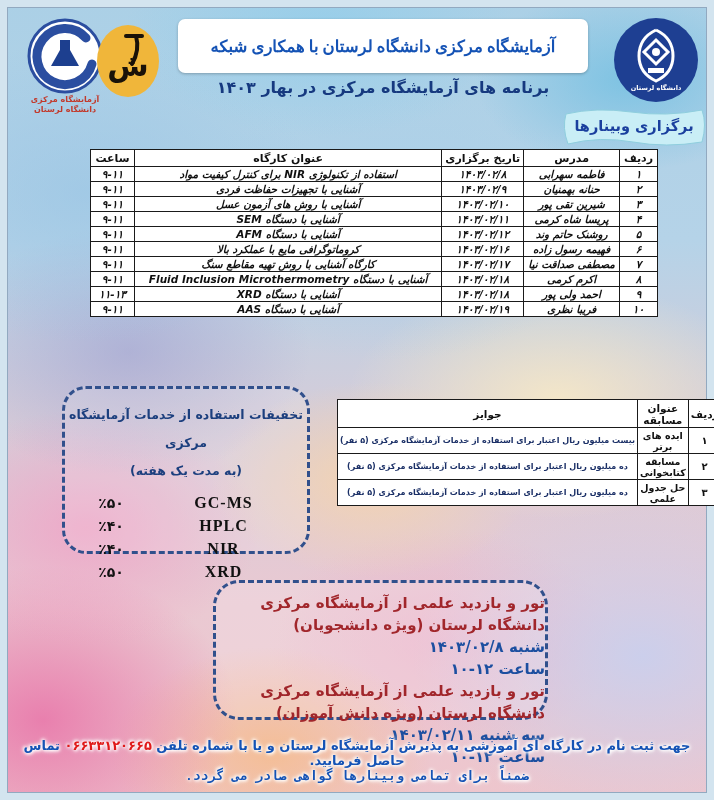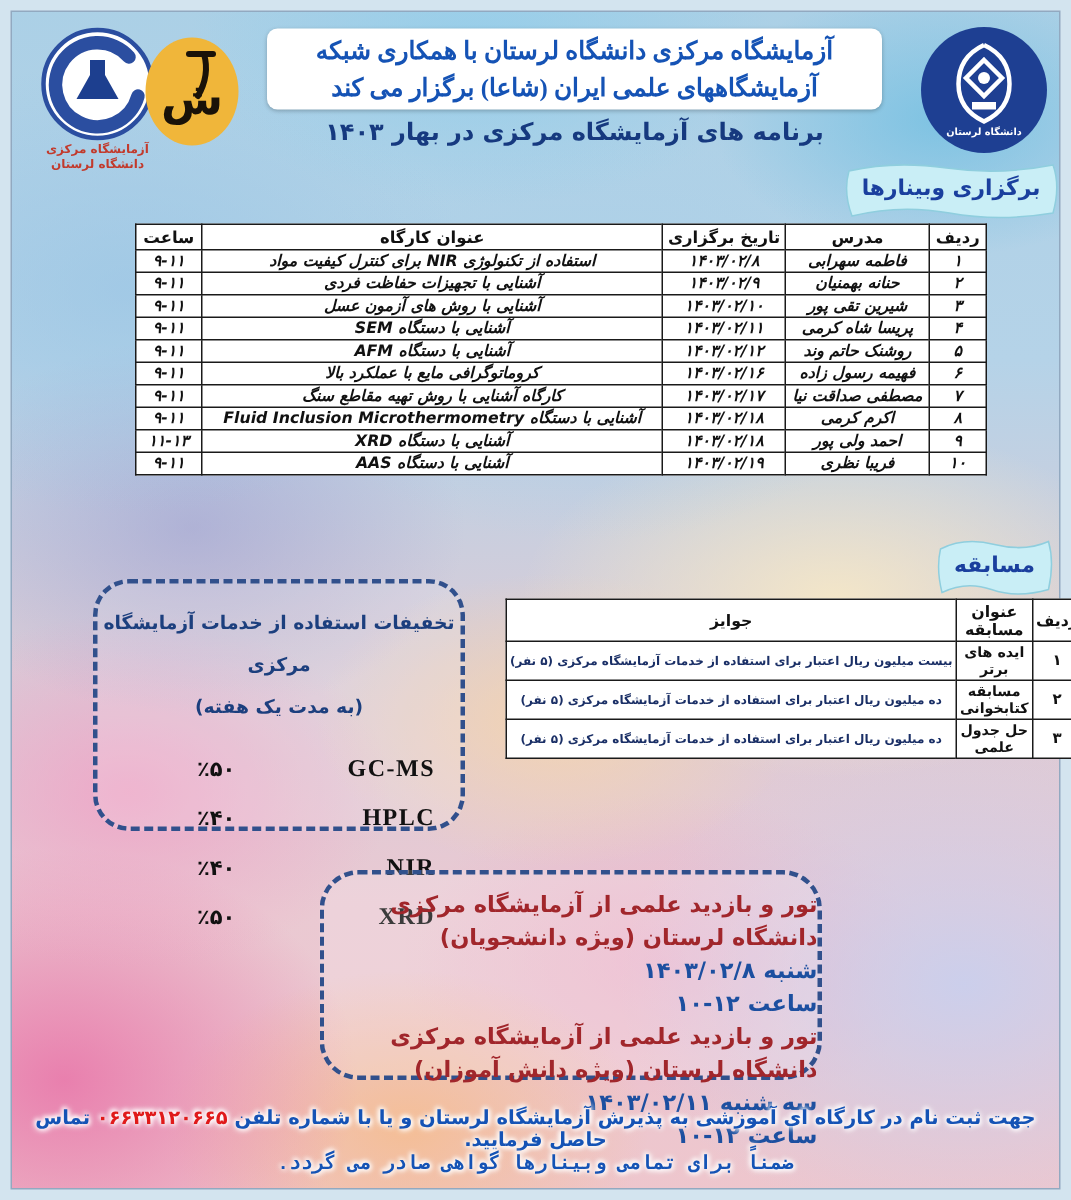--- a/index.html
+++ b/index.html
@@ -57,21 +57,21 @@
   .contest-table td { height:26px; }
   .contest-table .c-no { font-size:10px; }
   .contest-table .c-title { font-size:9.5px; }
   .contest-table .c-prize { font-size:8px; color:#1a2f66; white-space:nowrap; }
 
   
   .discount-box { position:absolute; left:62px; top:386px; width:248px; height:168px;
     border:3px dashed #31508c; border-radius:24px; background:rgba(255,255,255,.14);
     text-align:center; padding-top:12px; }
   .discount-title { color:#1c3f7e; font-size:12.5px; line-height:28px; }
-  .discount-row { display:flex; direction:ltr; align-items:center; height:22px; margin-top:11px;text-align:right; }
+  .discount-row { display:flex; direction:ltr; align-items:center; height:22px; margin-top:1px; }
   .discount-val { width:38%; color:#111; font-size:14px; }
   .discount-name { width:55%; color:#111; font-size:16px; letter-spacing:1px;
     font-family:"Liberation Serif", serif; }
 
   
   .tour-box { position:absolute; left:213px; top:580px; width:335px; height:140px;
     border:3px dashed #31508c; border-radius:26px; background:rgba(255,255,255,.18);
     text-align:right; padding-top:9px; font-size:15px; line-height:22px; }
   .t-red { color:#a1262b; }
   .t-blue { color:#1c4fa0; }
@@ -115,21 +115,20 @@
     <svg viewBox="0 0 64 74">
       <ellipse cx="32" cy="37" rx="31" ry="36" fill="#f0b63a"></ellipse>
       <text x="32" y="52" text-anchor="middle" font-size="30" fill="#1a1208" font-weight="bold">ش</text>
       <path d="M40 12 q4 14 -4 28" fill="none" stroke="#1a1208" stroke-width="4" stroke-linecap="round"></path>
       <path d="M30 12 h16" stroke="#1a1208" stroke-width="4" stroke-linecap="round"></path>
     </svg>
   </div>
 
   <div class="title-box">
     <div>آزمایشگاه مرکزی دانشگاه لرستان با همکاری شبکه</div>
-    <div>آزمایشگاههای علمی ایران (شاعا) برگزار می کند</div>
   </div>
   <div class="subtitle">برنامه های آزمایشگاه مرکزی در بهار ۱۴۰۳</div>
 
   <div class="badge badge-webinar">
     <svg viewBox="0 0 146 40" preserveAspectRatio="none">
       <path d="M5 8 Q35 1 70 6 T141 4 Q146 18 141 36 Q105 42 72 36 T7 38 Q1 22 5 8 Z" fill="#c9eef6" stroke="#8fcede" stroke-width="1"></path>
     </svg>
     <div class="lbl">برگزاری وبینارها</div>
   </div>
 
@@ -215,26 +214,20 @@
     <tr>
           <td>۱۰</td>
           <td>فریبا نظری</td>
           <td><span class="ltr">۱۴۰۳/۰۲/۱۹</span></td>
           <td>آشنایی با دستگاه AAS</td>
           <td><span class="ltr">۹-۱۱</span></td>
         </tr>
   </tbody>
     </table>
 
-  <div class="badge badge-contest">
-    <svg viewBox="0 0 80 40" preserveAspectRatio="none">
-      <path d="M4 9 Q20 1 40 6 T76 4 Q80 18 76 36 Q55 42 38 36 T5 38 Q1 22 4 9 Z" fill="#c9eef6" stroke="#8fcede" stroke-width="1"></path>
-    </svg>
-    <div class="lbl">مسابقه</div>
-  </div>
 
   <table class="contest-table">
     <colgroup>
         <col style="width:26px">
         <col style="width:84px">
         <col style="width:253px">
       </colgroup>
     <tbody>
         <tr>
       <th>ردیف</th>

